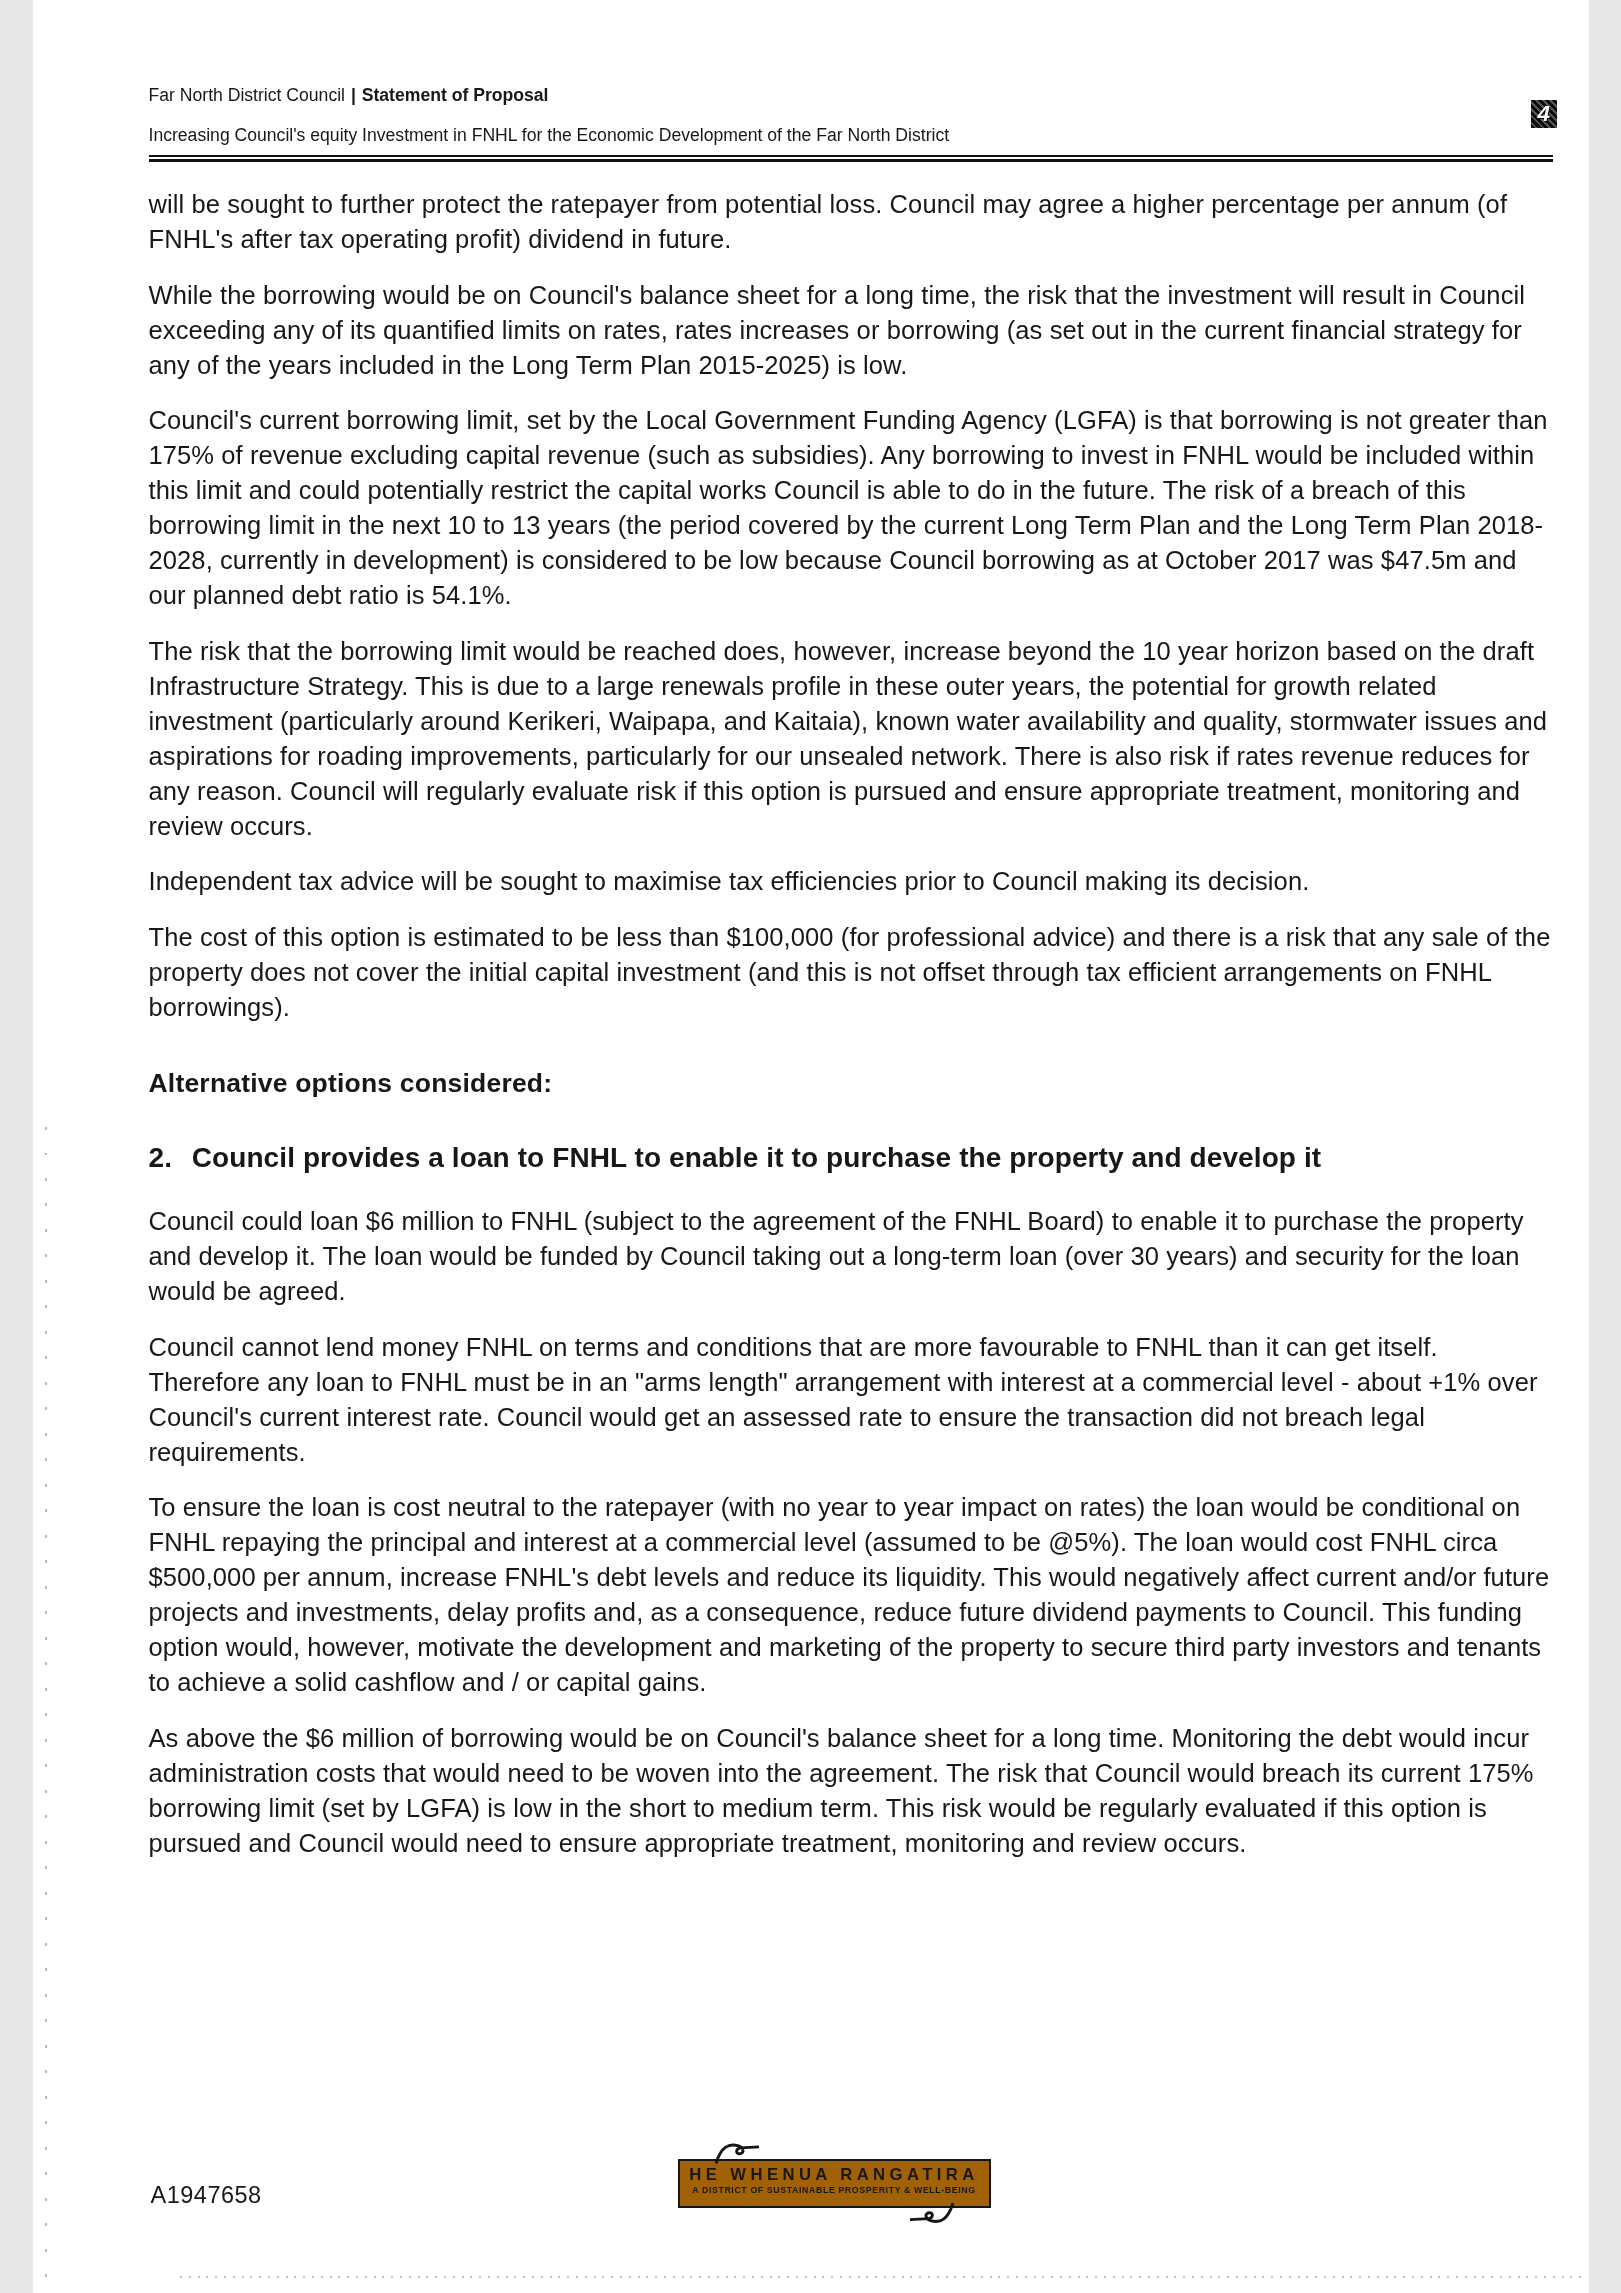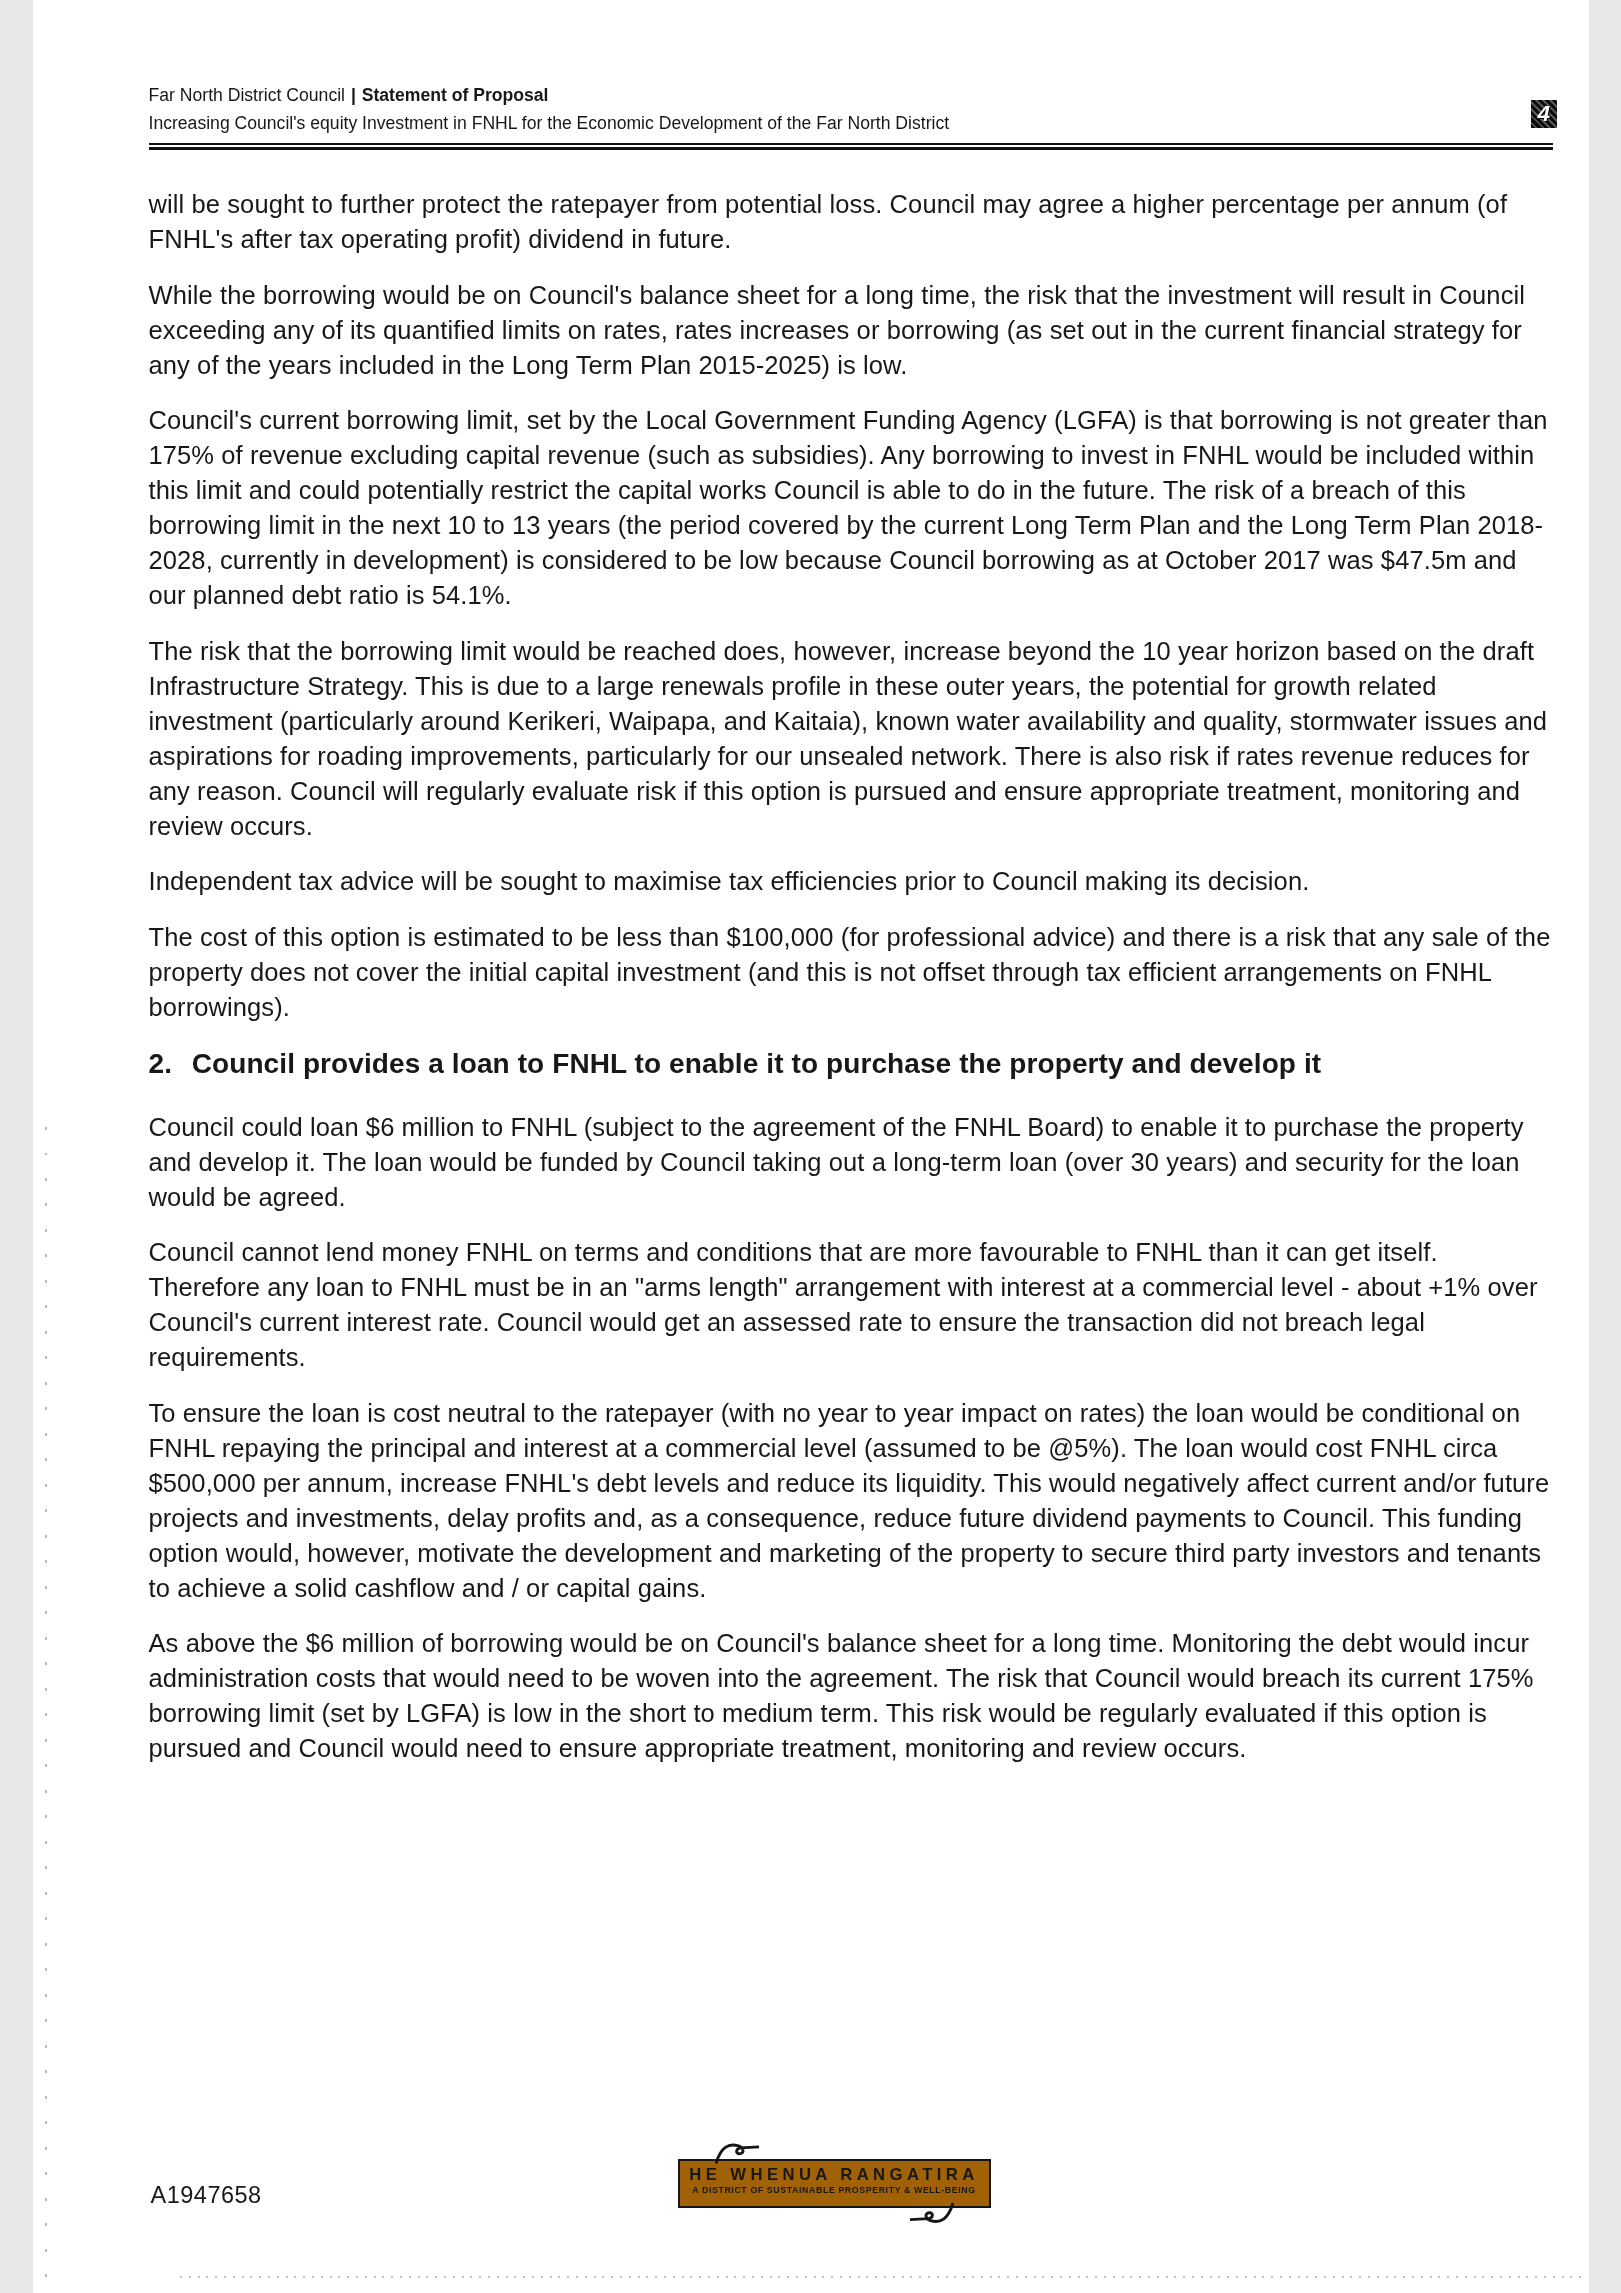--- a/index.html
+++ b/index.html
@@ -6,21 +6,21 @@
   .page{
     position:relative;width:1556px;height:2294px;margin:0 auto;
     background:#ffffff;overflow:hidden;
     font-family:"Liberation Sans",sans-serif;color:#181818;
   }
   
   .hdr{position:absolute;left:116px;top:84px;width:1404px;}
   .hdr-line1{font-size:17.6px;line-height:22.5px;}
   .hdr-sep{padding:0 5.9px;font-weight:bold;}
   .hdr-bold{font-weight:bold;}
-  .hdr-line2{font-size:17.6px;line-height:22.5px;margin-top:5px;}
+  .hdr-line2{font-size:17.6px;line-height:22.5px;margin-top:17px;}
   .hdr-rule{margin-top:8.8px;height:2px;border-top:2px solid #111;border-bottom:3.9px solid #111;}
   .page-badge{
     position:absolute;left:1498px;top:100px;width:26.5px;height:28px;
     background:repeating-linear-gradient(45deg,#0b0b0b 0 2.9px,#565656 2.9px 4.9px);
     display:flex;align-items:center;justify-content:center;
   }
   .page-badge span{color:#fff;font-weight:bold;font-size:22.5px;font-style:italic;
     text-shadow:1px 1px 0 #000;}
   
   .content{position:absolute;left:116px;top:187px;width:1404px;
@@ -71,20 +71,21 @@
   </div>
 
   <main class="content">
     <p>will be sought to further protect the ratepayer from potential loss. Council may agree a higher percentage per annum (of FNHL's after tax operating profit) dividend in future.</p>
     <p>While the borrowing would be on Council's balance sheet for a long time, the risk that the investment will result in Council exceeding any of its quantified limits on rates, rates increases or borrowing (as set out in the current financial strategy for any of the years included in the Long Term Plan 2015-2025) is low.</p>
     <p>Council's current borrowing limit, set by the Local Government Funding Agency (LGFA) is that borrowing is not greater than 175% of revenue excluding capital revenue (such as subsidies). Any borrowing to invest in FNHL would be included within this limit and could potentially restrict the capital works Council is able to do in the future. The risk of a breach of this borrowing limit in the next 10 to 13 years (the period covered by the current Long Term Plan and the Long Term Plan 2018-2028, currently in development) is considered to be low because Council borrowing as at October 2017 was $47.5m and our planned debt ratio is 54.1%.</p>
     <p>The risk that the borrowing limit would be reached does, however, increase beyond the 10 year horizon based on the draft Infrastructure Strategy. This is due to a large renewals profile in these outer years, the potential for growth related investment (particularly around Kerikeri, Waipapa, and Kaitaia), known water availability and quality, stormwater issues and aspirations for roading improvements, particularly for our unsealed network. There is also risk if rates revenue reduces for any reason. Council will regularly evaluate risk if this option is pursued and ensure appropriate treatment, monitoring and review occurs.</p>
     <p>Independent tax advice will be sought to maximise tax efficiencies prior to Council making its decision.</p>
     <p>The cost of this option is estimated to be less than $100,000 (for professional advice) and there is a risk that any sale of the property does not cover the initial capital investment (and this is not offset through tax efficient arrangements on FNHL borrowings).</p>
 
+    <h2 class="sec-heading">Alternative options considered:</h2>
 
     <h3 class="opt-heading">
       <span class="opt-num">2.</span><span>Council provides a loan to FNHL to enable it to purchase the property and develop it</span>
     </h3>
 
     <p>Council could loan $6 million to FNHL (subject to the agreement of the FNHL Board) to enable it to purchase the property and develop it. The loan would be funded by Council taking out a long-term loan (over 30 years) and security for the loan would be agreed.</p>
     <p>Council cannot lend money FNHL on terms and conditions that are more favourable to FNHL than it can get itself. Therefore any loan to FNHL must be in an "arms length" arrangement with interest at a commercial level - about +1% over Council's current interest rate. Council would get an assessed rate to ensure the transaction did not breach legal requirements.</p>
     <p>To ensure the loan is cost neutral to the ratepayer (with no year to year impact on rates) the loan would be conditional on FNHL repaying the principal and interest at a commercial level (assumed to be @5%). The loan would cost FNHL circa $500,000 per annum, increase FNHL's debt levels and reduce its liquidity. This would negatively affect current and/or future projects and investments, delay profits and, as a consequence, reduce future dividend payments to Council. This funding option would, however, motivate the development and marketing of the property to secure third party investors and tenants to achieve a solid cashflow and / or capital gains.</p>
     <p>As above the $6 million of borrowing would be on Council's balance sheet for a long time. Monitoring the debt would incur administration costs that would need to be woven into the agreement. The risk that Council would breach its current 175% borrowing limit (set by LGFA) is low in the short to medium term. This risk would be regularly evaluated if this option is pursued and Council would need to ensure appropriate treatment, monitoring and review occurs.</p>
   </main>

